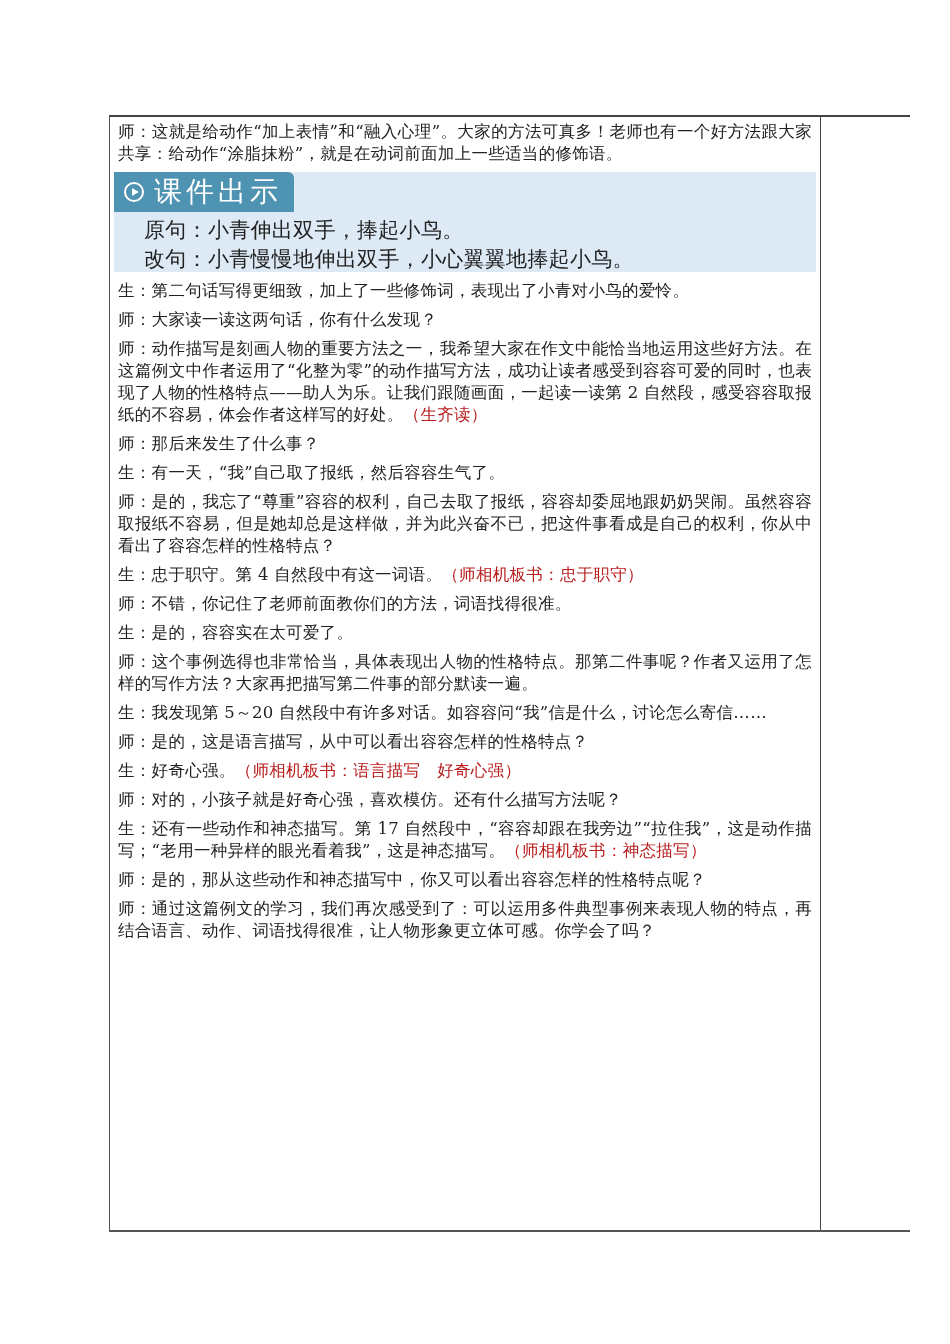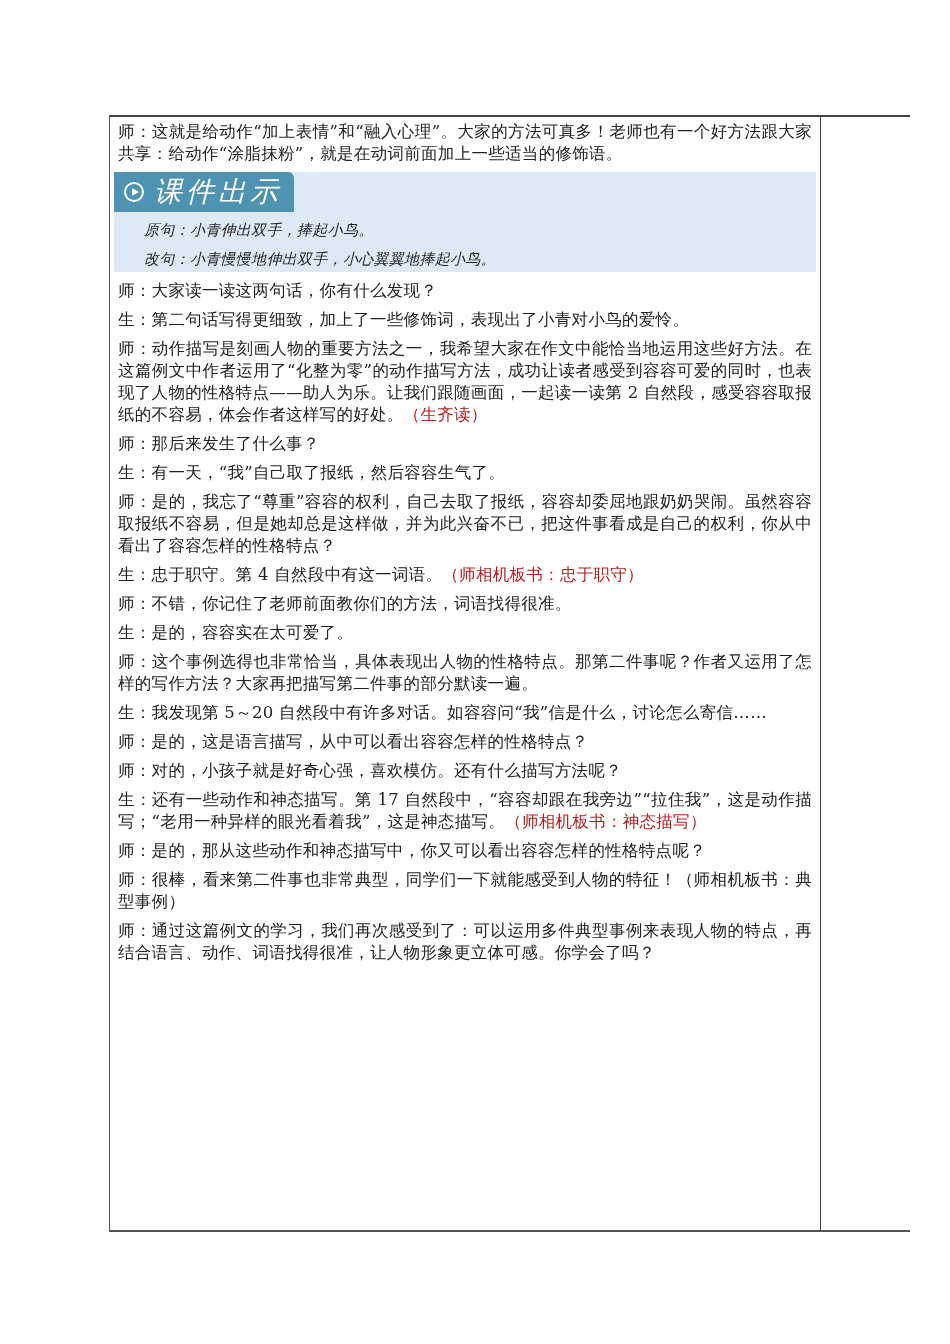--- a/index.html
+++ b/index.html
@@ -5,60 +5,60 @@
   html, body { margin: 0; padding: 0; background: #ffffff; }
   body { width: 950px; height: 1344px; position: relative; overflow: hidden;
          font-family: "DejaVu Serif", "Liberation Serif", serif; color: #222; }
   .table { position: absolute; left: 75px; top: 115px; width: 800px; height: 1113px;
            border-top: 2px solid #444; border-bottom: 2px solid #555; border-left: 1px solid #555; margin-left: 34px; }
   .col-main { position: absolute; left: 0; top: 0; width: 711px; height: 100%;
               border-right: 1.5px solid #444; box-sizing: border-box; padding: 4px 8px 0 8px; }
   .col-side { position: absolute; left: 711px; top: 0; right: 0; height: 100%; }
   p.line { margin: 0 0 7px 0; font-size: 16.5px; line-height: 22px; letter-spacing: 0.3px; text-align: justify; }
   .note { color: #b91c1c; }
-  .courseware { background: #dde9f5; margin: 4px -4px 8px -4px; padding: 0 0 2px 0; font-style: italic; }
+  .courseware { background: #dde9f5; margin: 4px -4px 8px -4px; padding: 0 0 2px 0; }
   .cw-banner { display: inline-flex; align-items: center; background: #4f93b3; color: #fff;
                height: 40px; padding: 0 12px 0 10px; border-radius: 0 6px 0 0;
                font-size: 28px; letter-spacing: 4px; font-family: "DejaVu Sans", sans-serif; }
   .cw-icon { width: 20px; height: 20px; border: 2px solid #fff; border-radius: 50%; margin-right: 10px;
              position: relative; box-sizing: border-box; }
   .cw-icon::after { content: ""; position: absolute; left: 6px; top: 3.5px;
                     border-left: 7px solid #fff; border-top: 4.5px solid transparent; border-bottom: 4.5px solid transparent; }
-  .cw-line { font-size: 15px; line-height: 22px; padding: 7px 6px 0 30px; letter-spacing: 0.3px; }
+  .cw-line { font-size: 21px; line-height: 22px; padding: 7px 6px 0 30px; letter-spacing: 0.3px; }
 </style>
 </head>
 <body>
 
 <div class="table">
   <div class="col-main">
     <p class="line"><span>师：这就是给动作“加上表情”和“融入心理”。大家的方法可真多！老师也有一个好方法跟大家共享：给动作“涂脂抹粉”，就是在动词前面加上一些适当的修饰语。</span></p>
 
     <div class="courseware">
       <div class="cw-banner">
         <span class="cw-icon"></span>
         <span>课件出示</span>
       </div>
       <div class="cw-line">原句：小青伸出双手，捧起小鸟。</div>
       <div class="cw-line">改句：小青慢慢地伸出双手，小心翼翼地捧起小鸟。</div>
     </div>
 
     <div id="paras">
+        <p class="line"><span>生：第二句话写得更细致，加上了一些修饰词，表现出了小青对小鸟的爱怜。</span></p>
         <p class="line"><span>师：大家读一读这两句话，你有什么发现？</span></p>
-        <p class="line"><span>生：第二句话写得更细致，加上了一些修饰词，表现出了小青对小鸟的爱怜。</span></p>
         <p class="line"><span>师：动作描写是刻画人物的重要方法之一，我希望大家在作文中能恰当地运用这些好方法。在这篇例文中作者运用了“化整为零”的动作描写方法，成功让读者感受到容容可爱的同时，也表现了人物的性格特点——助人为乐。让我们跟随画面，一起读一读第 2 自然段，感受容容取报纸的不容易，体会作者这样写的好处。</span><span class="note">（生齐读）</span></p>
         <p class="line"><span>师：那后来发生了什么事？</span></p>
         <p class="line"><span>生：有一天，“我”自己取了报纸，然后容容生气了。</span></p>
         <p class="line"><span>师：是的，我忘了“尊重”容容的权利，自己去取了报纸，容容却委屈地跟奶奶哭闹。虽然容容取报纸不容易，但是她却总是这样做，并为此兴奋不已，把这件事看成是自己的权利，你从中看出了容容怎样的性格特点？</span></p>
         <p class="line"><span>生：忠于职守。第 4 自然段中有这一词语。</span><span class="note">（师相机板书：忠于职守）</span></p>
         <p class="line"><span>师：不错，你记住了老师前面教你们的方法，词语找得很准。</span></p>
         <p class="line"><span>生：是的，容容实在太可爱了。</span></p>
         <p class="line"><span>师：这个事例选得也非常恰当，具体表现出人物的性格特点。那第二件事呢？作者又运用了怎样的写作方法？大家再把描写第二件事的部分默读一遍。</span></p>
         <p class="line"><span>生：我发现第 5～20 自然段中有许多对话。如容容问“我”信是什么，讨论怎么寄信……</span></p>
         <p class="line"><span>师：是的，这是语言描写，从中可以看出容容怎样的性格特点？</span></p>
+        <p class="line"><span>生：好奇心强。</span><span class="note">（师相机板书：语言描写　好奇心强）</span></p>
         <p class="line"><span>师：对的，小孩子就是好奇心强，喜欢模仿。还有什么描写方法呢？</span></p>
         <p class="line"><span>生：还有一些动作和神态描写。第 17 自然段中，“容容却跟在我旁边”“拉住我”，这是动作描写；“老用一种异样的眼光看着我”，这是神态描写。</span><span class="note">（师相机板书：神态描写）</span></p>
         <p class="line"><span>师：是的，那从这些动作和神态描写中，你又可以看出容容怎样的性格特点呢？</span></p>
-        <p class="line"><span>师：很棒，看来第二件事也非常典型，同学们一下就能感受到人物的特征！（师相机板书：典型事例）</span></p>
         <p class="line"><span>师：通过这篇例文的学习，我们再次感受到了：可以运用多件典型事例来表现人物的特点，再结合语言、动作、词语找得很准，让人物形象更立体可感。你学会了吗？</span></p>
       </div>
   </div>
   <div class="col-side"></div>
 </div>
 
 </body></html>

